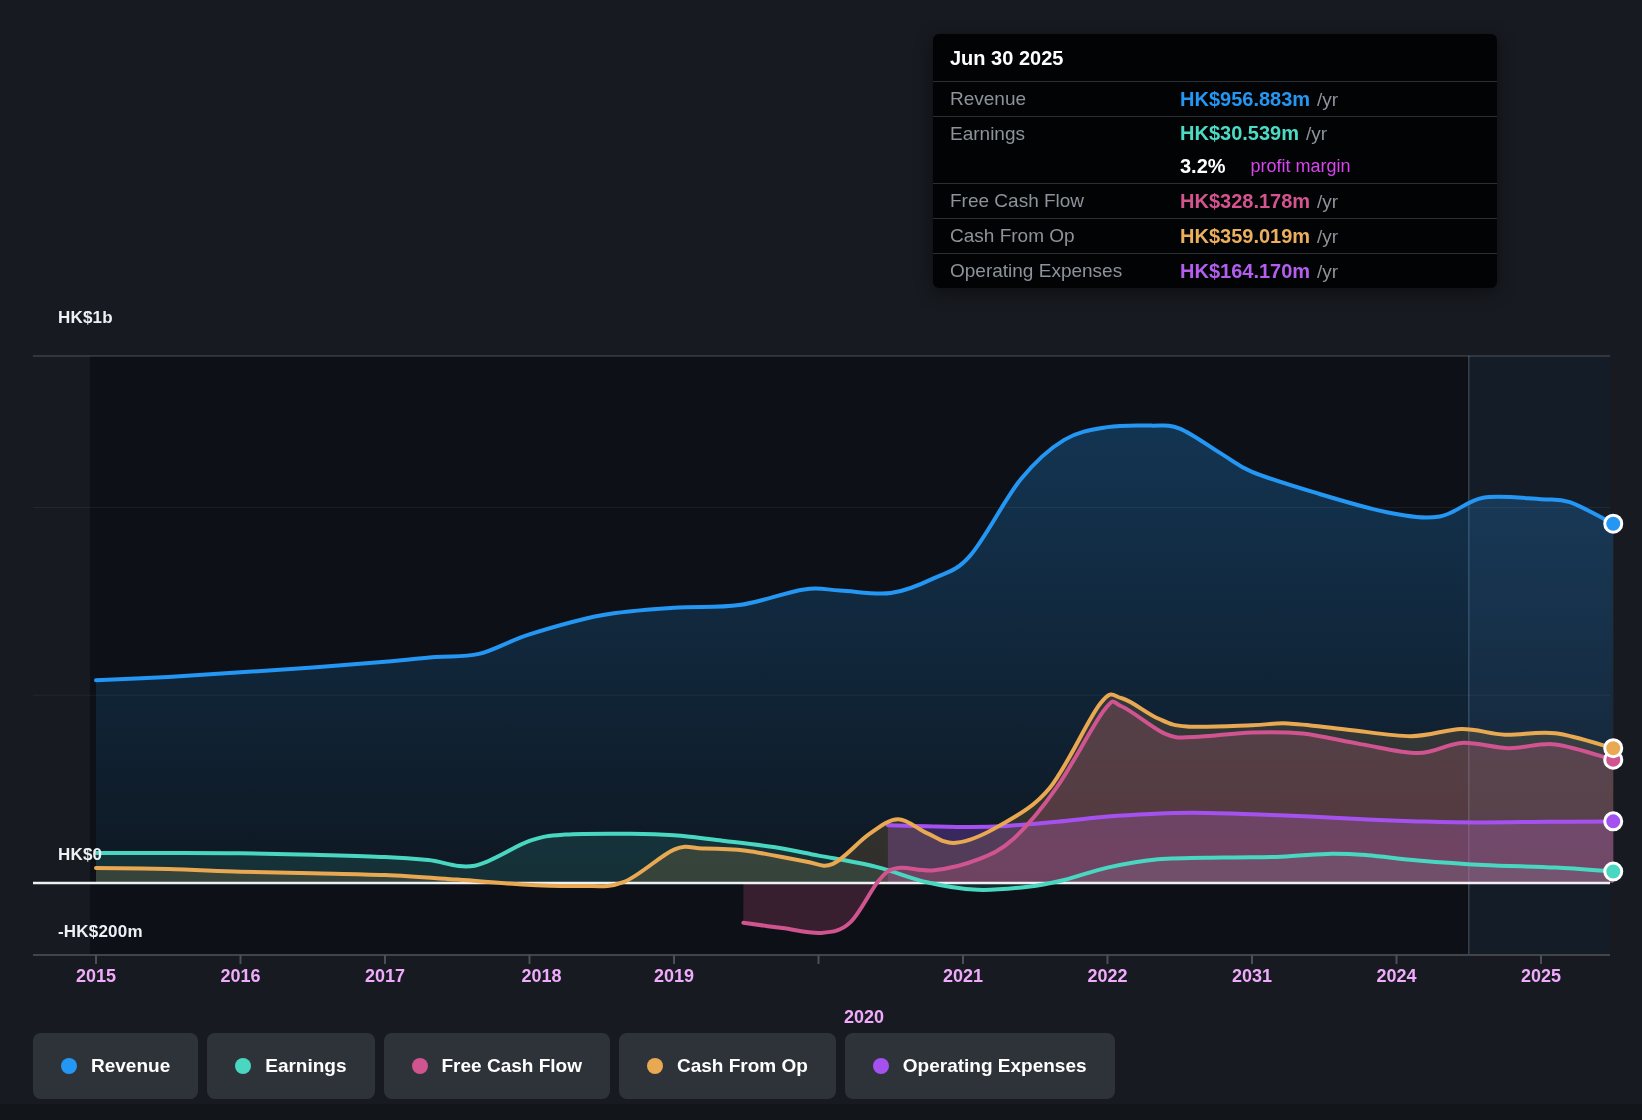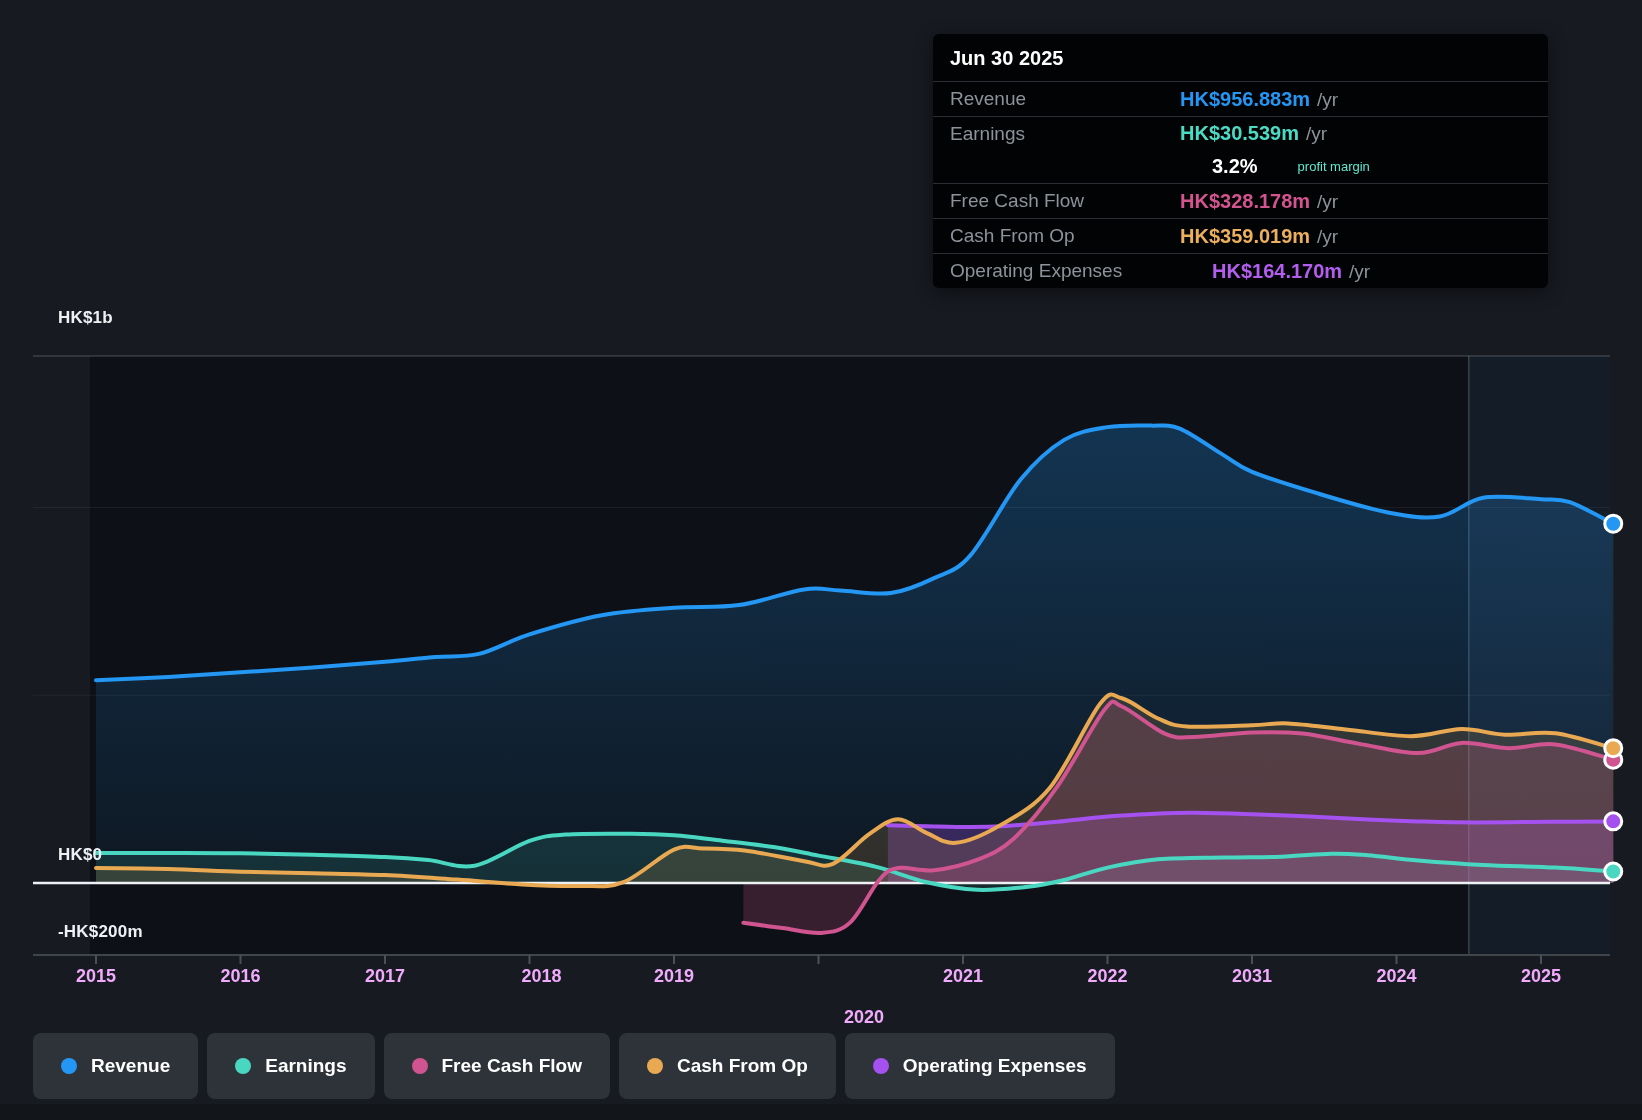--- a/index.html
+++ b/index.html
@@ -10,34 +10,34 @@
     -webkit-font-smoothing:antialiased;
   }
   #chart-svg{position:absolute;left:0;top:0;width:1642px;height:1120px;display:block;}
 
   
   .ylab{position:absolute;left:44px;color:#eef1f4;font-size:17px;font-weight:700;letter-spacing:.2px;margin-left:14px;}
   .xlab{position:absolute;top:966px;transform:translateX(-50%);color:#f0abfc;font-size:18px;font-weight:700;}
 
   
   .tooltip{
-    position:absolute;left:933px;top:34px;width:615px;
+    position:absolute;left:933px;top:34px;width:564px;
     background:#020304;border-radius:6px;color:#fff;
     box-shadow:0 4px 18px rgba(0,0,0,.45);
   }
   .tt-title{font-size:20px;font-weight:700;padding:13px 0 11px 17px;border-bottom:1px solid #2b2e34;}
   .tt-row{display:flex;align-items:center;min-height:34px;border-bottom:1px solid #2b2e34;}
-  .tt-row:last-child{border-bottom:none;gap:32px;}
+  .tt-row:last-child{border-bottom:none;}
   .tt-group{border-bottom:1px solid #2b2e34;}
   .tt-group .tt-row{border-bottom:none;min-height:33px;}
   .tt-label{width:230px;padding-left:17px;color:#8d939b;font-size:19px;flex:none;}
   .tt-value{font-size:20px;font-weight:700;}
   .tt-suffix{color:#8d939b;font-size:19px;font-weight:400;margin-left:7px;}
   .tt-note-strong{color:#fff;font-size:20px;font-weight:700;}
-  .tt-note{color:#5eead4;font-size:13px;margin-left:8px;}
+  .tt-note{color:#d946ef;font-size:18px;margin-left:25px;}
 
   
   .legend{position:absolute;left:33px;top:1033px;display:flex;gap:9px;}
   .legend-pill{
     height:66px;display:inline-flex;align-items:center;gap:14px;
     background:#2e333a;border-radius:8px;padding:0 28px;cursor:pointer;
   }
   .legend-dot{width:16px;height:16px;border-radius:50%;flex:none;}
   .legend-label{color:#fff;font-size:19px;font-weight:600;white-space:nowrap;}
 

